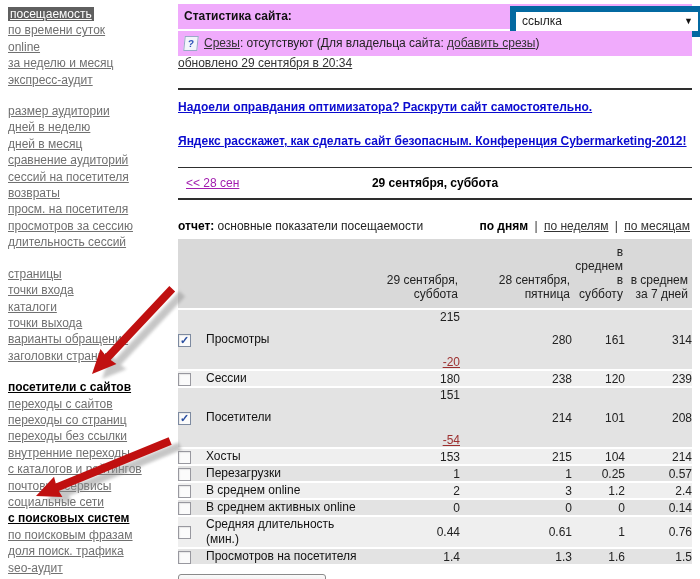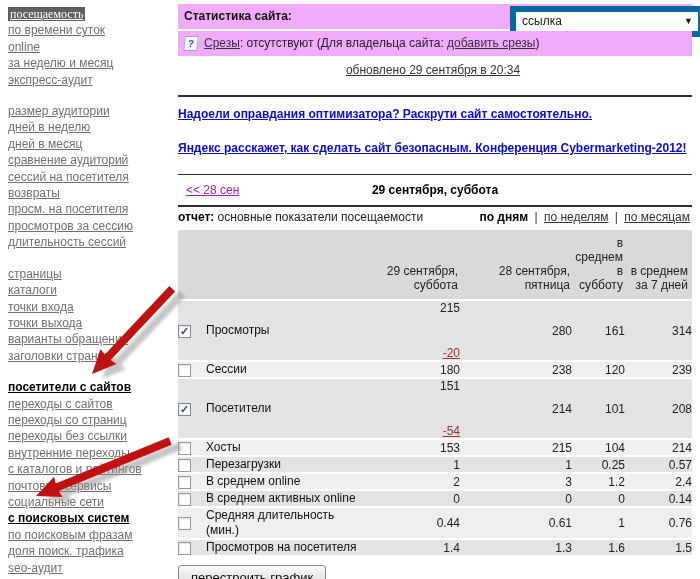--- a/index.html
+++ b/index.html
@@ -9,50 +9,50 @@
     font-family:"Liberation Sans",sans-serif;font-size:12px;
   }
   a{cursor:pointer;}
 
   
   .sidebar{position:absolute;left:8px;top:6px;width:164px;}
   .side-group{margin-bottom:15px;}
   .side-item{line-height:16.4px;white-space:nowrap;}
   .side-link{color:#707070;text-decoration:underline;}
   .side-bold{color:#000;font-weight:bold;}
-  .side-selected{background:#5f5f5f;color:#fff;padding:0 2px;font-family:Liberation Serif, serif;}
+  .side-selected{background:#5f5f5f;color:#fff;padding:0 2px;}
 
   
   .main{position:absolute;left:178px;top:0;width:514px;}
   .graybar{background:#f0abfc;height:25px;line-height:25px;position:relative;}
   .bar1{margin-top:4px;}
   .bar1 .bar-title{font-weight:bold;padding-left:6px;color:#111;}
   .bar2{margin-top:2px;line-height:25px;padding-left:6px;}
   .dropdown{
     position:absolute;left:332px;top:2px;width:176px;height:19px;line-height:19px;
     background:#fff;border:6px solid #0369a1;padding-left:6px;box-sizing:content-box;
   }
   .dropdown .arrow{position:absolute;right:5px;top:0;font-size:9px;color:#111;}
   .help-icon{
     display:inline-block;width:12px;height:13px;line-height:13px;text-align:center;
     border:1px solid #9aa8c8;background:#f3f5fb;color:#3355bb;font-size:10px;font-weight:bold;
     vertical-align:middle;margin-right:6px;transform:skewX(-6deg);
   }
   .plain-link{color:#333;text-decoration:underline;}
-  .updated{margin-top:7px;width:510px;text-align:center;height:15px;}
+  .updated{width:510px;text-align:left;height:15px;}
   .hline{width:514px;background:#2e2e2e;}
   .hline1{height:2px;margin-top:17px;}
   .hline2{height:1px;margin-top:18px;}
   .hline3{height:2px;margin-top:4px;}
   .ads{margin-top:9px;}
   .ad-link{display:block;color:#0b0bcf;font-weight:bold;text-decoration:underline;line-height:16px;margin-bottom:18px;}
   .datenav{position:relative;height:22px;margin-top:4px;line-height:22px;}
   .datenav-prev{position:absolute;left:8px;color:#a21caf;text-decoration:underline;}
   .datenav-current{display:block;text-align:center;font-weight:bold;color:#000;}
-  .reportbar{position:relative;height:21px;line-height:21px;margin-top:0;}
+  .reportbar{position:relative;height:21px;line-height:21px;margin-top:16px;}
   .report-left{color:#222;}
   .report-left b{color:#000;}
   .report-right{position:absolute;right:2px;top:0;}
   .period-active{font-weight:bold;color:#000;}
   .period-link{color:#333;text-decoration:underline;}
   .period-sep{color:#333;padding:0 3px;}
 
   
   .table-wrap{margin-top:2px;border-right:1px solid #adadad;}
   table.stats{border-collapse:collapse;width:514px;table-layout:fixed;}
@@ -105,22 +105,22 @@
       <div class="side-item"><a class="side-link">дней в месяц</a></div>
       <div class="side-item"><a class="side-link">сравнение аудиторий</a></div>
       <div class="side-item"><a class="side-link">сессий на посетителя</a></div>
       <div class="side-item"><a class="side-link">возвраты</a></div>
       <div class="side-item"><a class="side-link">просм. на посетителя</a></div>
       <div class="side-item"><a class="side-link">просмотров за сессию</a></div>
       <div class="side-item"><a class="side-link">длительность сессий</a></div>
     </div>
     <div class="side-group">
       <div class="side-item"><a class="side-link">страницы</a></div>
+      <div class="side-item"><a class="side-link">точки входа</a></div>
       <div class="side-item"><a class="side-link">каталоги</a></div>
-      <div class="side-item"><a class="side-link">точки входа</a></div>
       <div class="side-item"><a class="side-link">точки выхода</a></div>
       <div class="side-item"><a class="side-link">варианты обращения</a></div>
       <div class="side-item"><a class="side-link">заголовки страниц</a></div>
     </div>
     <div class="side-group">
       <div class="side-item"><a class="side-link side-bold">посетители с сайтов</a></div>
       <div class="side-item"><a class="side-link">переходы с сайтов</a></div>
       <div class="side-item"><a class="side-link">переходы со страниц</a></div>
       <div class="side-item"><a class="side-link">переходы без ссылки</a></div>
       <div class="side-item"><a class="side-link">внутренние переходы</a></div>

